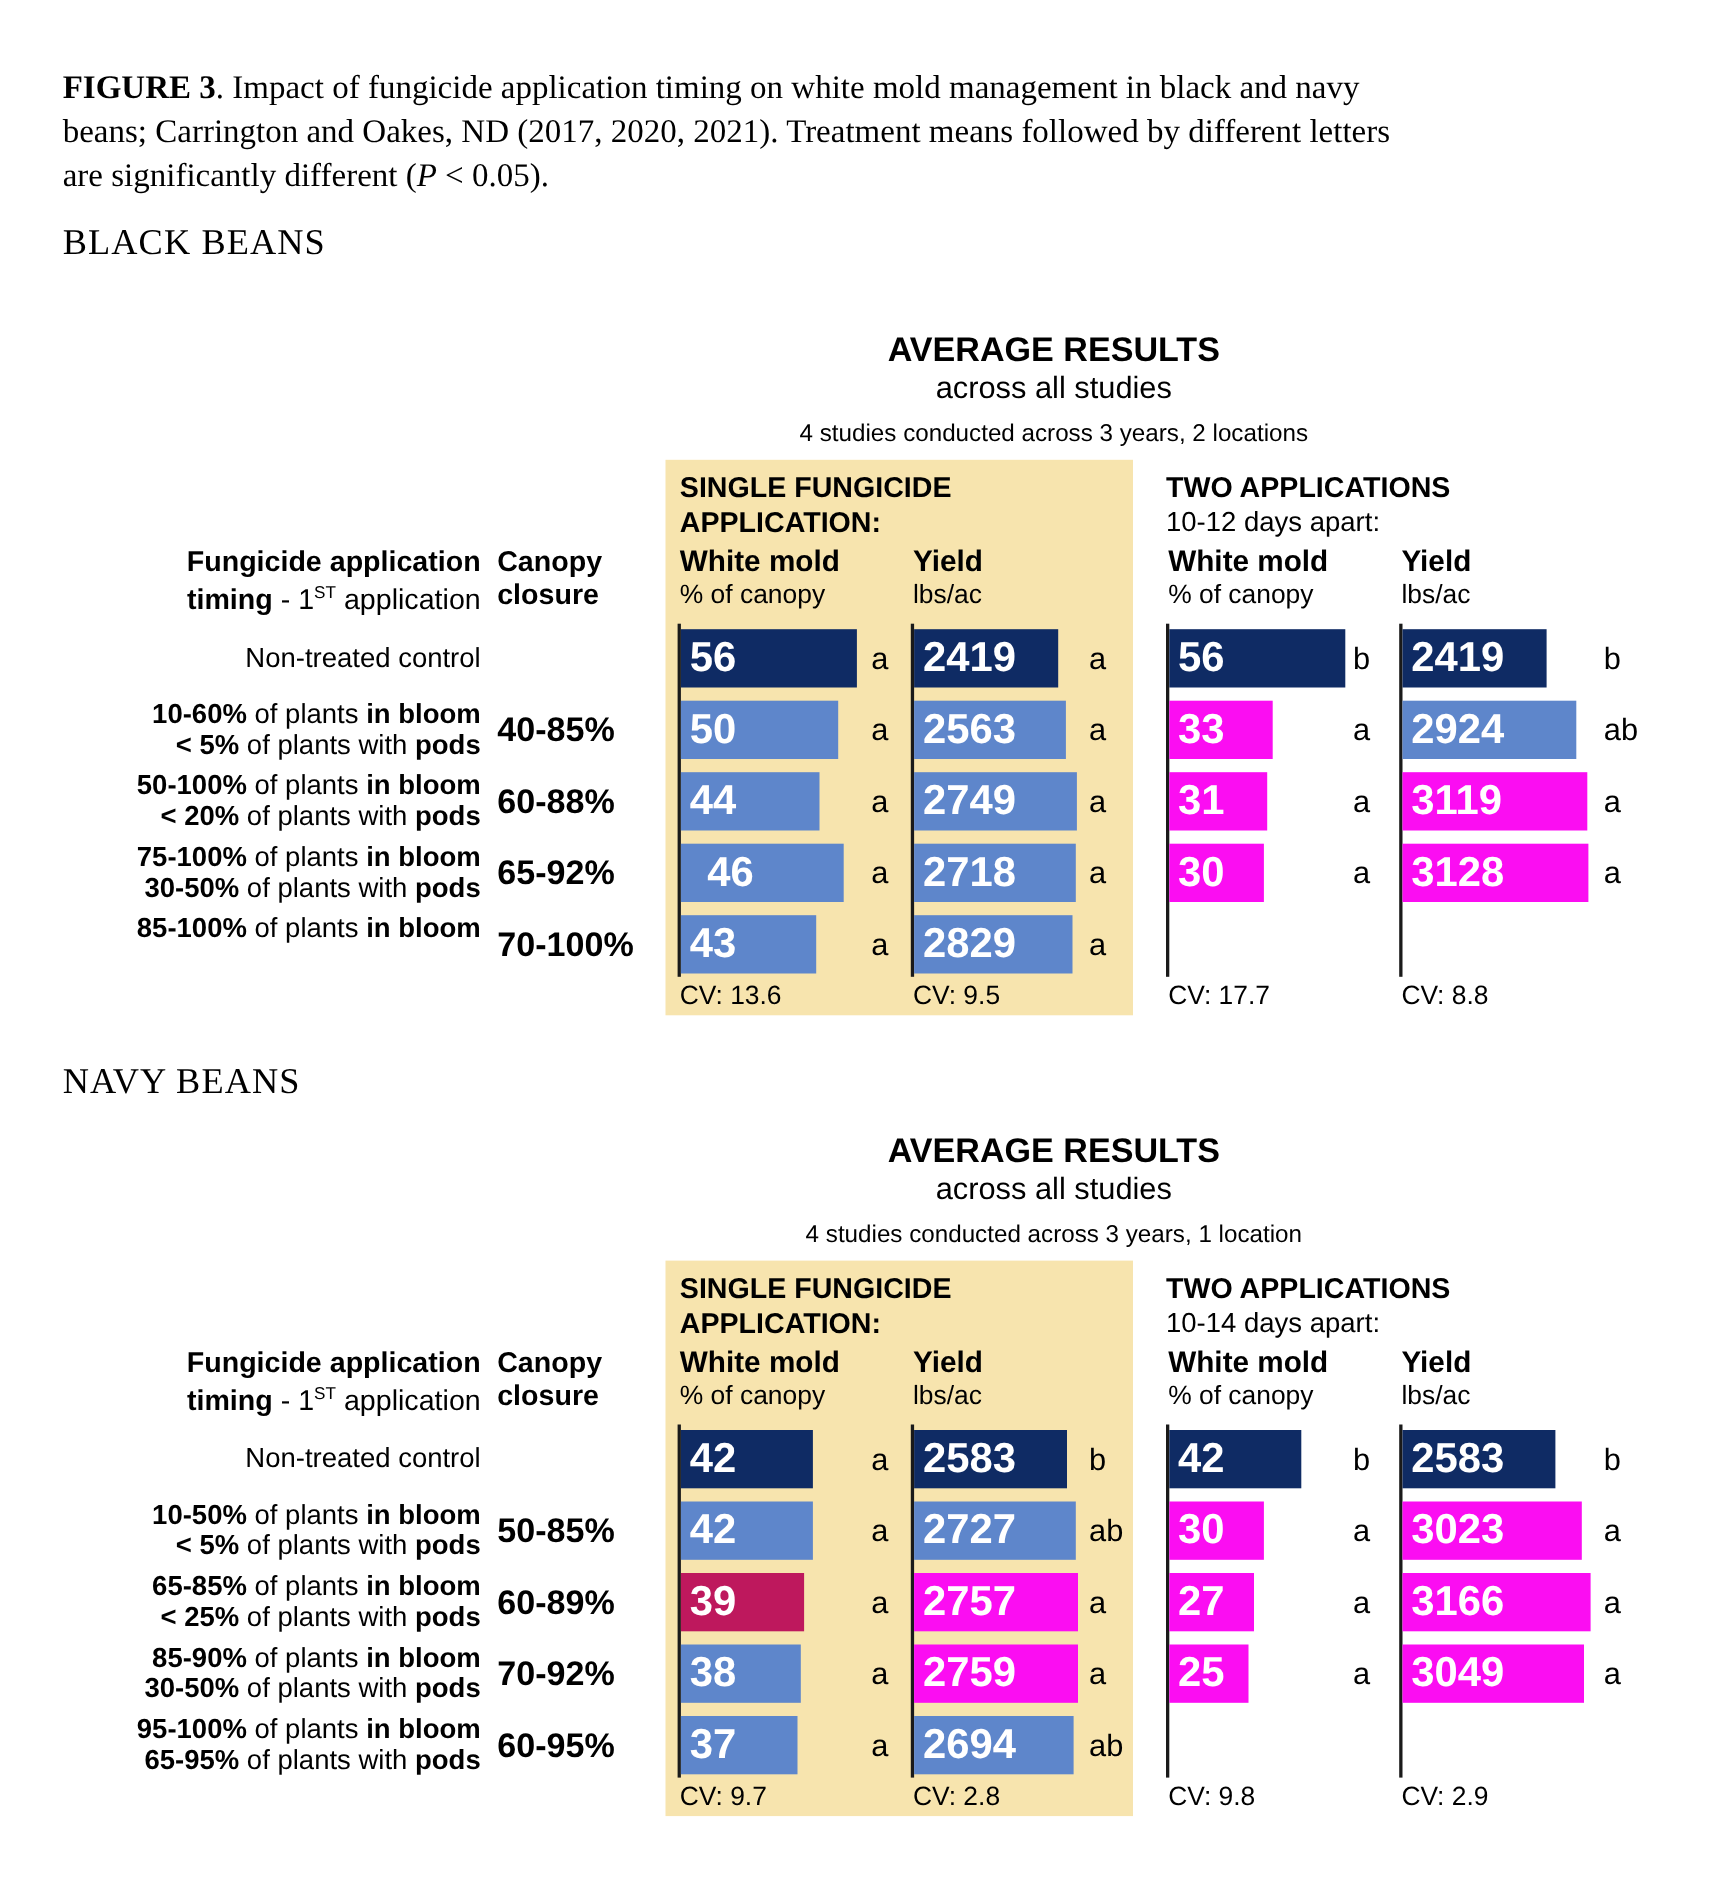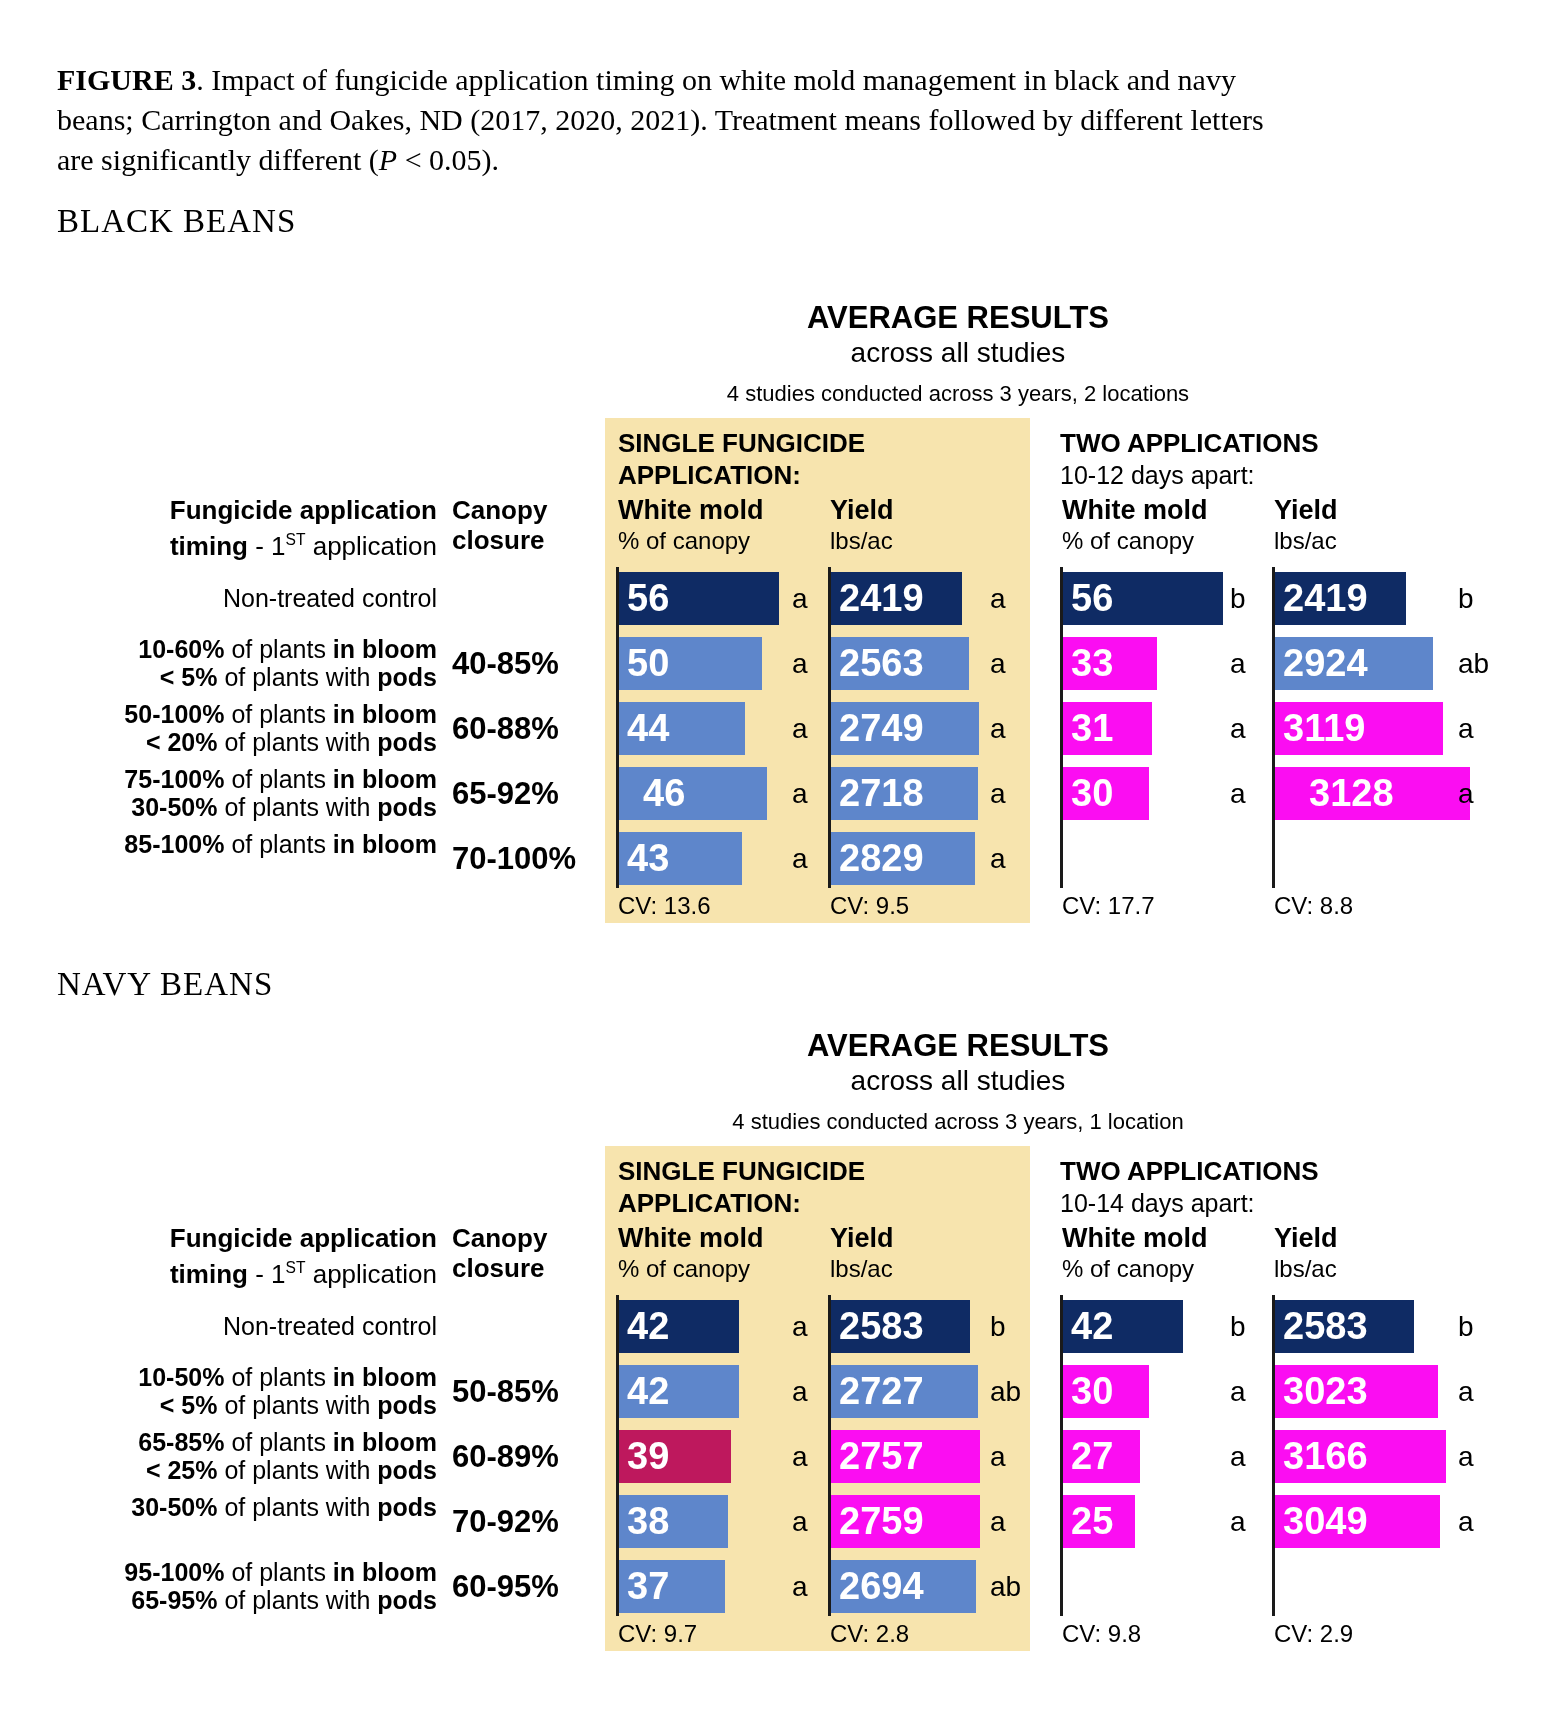--- a/index.html
+++ b/index.html
@@ -149,21 +149,21 @@
         </div>
         <div class="abs letter" style="left: 1458px; top: 585px;">b</div>
         <div class="abs bar" style="left: 1275px; top: 637px; width: 158px; height: 53px; background: rgb(94, 134, 203);">
           <div class="bar-num" style="color: rgb(255, 255, 255);">2924</div>
         </div>
         <div class="abs letter" style="left: 1458px; top: 650px;">ab</div>
         <div class="abs bar" style="left: 1275px; top: 702px; width: 168px; height: 53px; background: rgb(251, 13, 242);">
           <div class="bar-num" style="color: rgb(255, 255, 255);">3119</div>
         </div>
         <div class="abs letter" style="left: 1458px; top: 715px;">a</div>
-        <div class="abs bar" style="left: 1275px; top: 767px; width: 169px; height: 53px; background: rgb(251, 13, 242); padding-left: 26px;">
+        <div class="abs bar" style="left: 1275px; top: 767px; width: 169px; height: 53px; background: rgb(251, 13, 242);">
           <div class="bar-num" style="color: rgb(255, 255, 255);">3128</div>
         </div>
         <div class="abs letter" style="left: 1458px; top: 780px;">a</div>
         <div class="abs cv" style="left: 1274px; top: 892px;">CV:  8.8</div>
       </div>
       <div class="abs" style="left: 0px; top: 0px; width: 1566px; height: 0px;">
         <div class="abs serif sec-title" style="left: 57px; top: 966px;">NAVY BEANS</div>
         <div class="abs avg-head" style="left: 638px; top: 1028px; width: 640px;">AVERAGE RESULTS</div>
         <div class="abs avg-sub" style="left: 638px; top: 1065px; width: 640px;">across all studies</div>
         <div class="abs avg-note" style="left: 638px; top: 1109px; width: 640px;">4 studies conducted across 3 years, 1 location</div>
@@ -187,20 +187,21 @@
           <div><span style="font-weight: bold;">10-50%</span><span> of plants </span><span style="font-weight: bold;">in bloom</span></div>
           <div><span style="font-weight: bold;">&lt; 5%</span><span> of plants with </span><span style="font-weight: bold;">pods</span></div>
         </div>
         <div class="abs canopy-val" style="left: 452px; top: 1374px;">50-85%</div>
         <div class="abs row-label" style="left: 52px; top: 1428px; width: 385px;">
           <div><span style="font-weight: bold;">65-85%</span><span> of plants </span><span style="font-weight: bold;">in bloom</span></div>
           <div><span style="font-weight: bold;">&lt; 25%</span><span> of plants with </span><span style="font-weight: bold;">pods</span></div>
         </div>
         <div class="abs canopy-val" style="left: 452px; top: 1439px;">60-89%</div>
         <div class="abs row-label" style="left: 52px; top: 1493px; width: 385px;">
+          <div><span style="font-weight: bold;">85-90%</span><span> of plants </span><span style="font-weight: bold;">in bloom</span></div>
           <div><span style="font-weight: bold;">30-50%</span><span> of plants with </span><span style="font-weight: bold;">pods</span></div>
         </div>
         <div class="abs canopy-val" style="left: 452px; top: 1504px;">70-92%</div>
         <div class="abs row-label" style="left: 52px; top: 1558px; width: 385px;">
           <div><span style="font-weight: bold;">95-100%</span><span> of plants </span><span style="font-weight: bold;">in bloom</span></div>
           <div><span style="font-weight: bold;">65-95%</span><span> of plants with </span><span style="font-weight: bold;">pods</span></div>
         </div>
         <div class="abs canopy-val" style="left: 452px; top: 1569px;">60-95%</div>
         <div class="abs col-head" style="left: 618px; top: 1223px;">White mold</div>
         <div class="abs col-unit" style="left: 618px; top: 1255px;">% of canopy</div>

